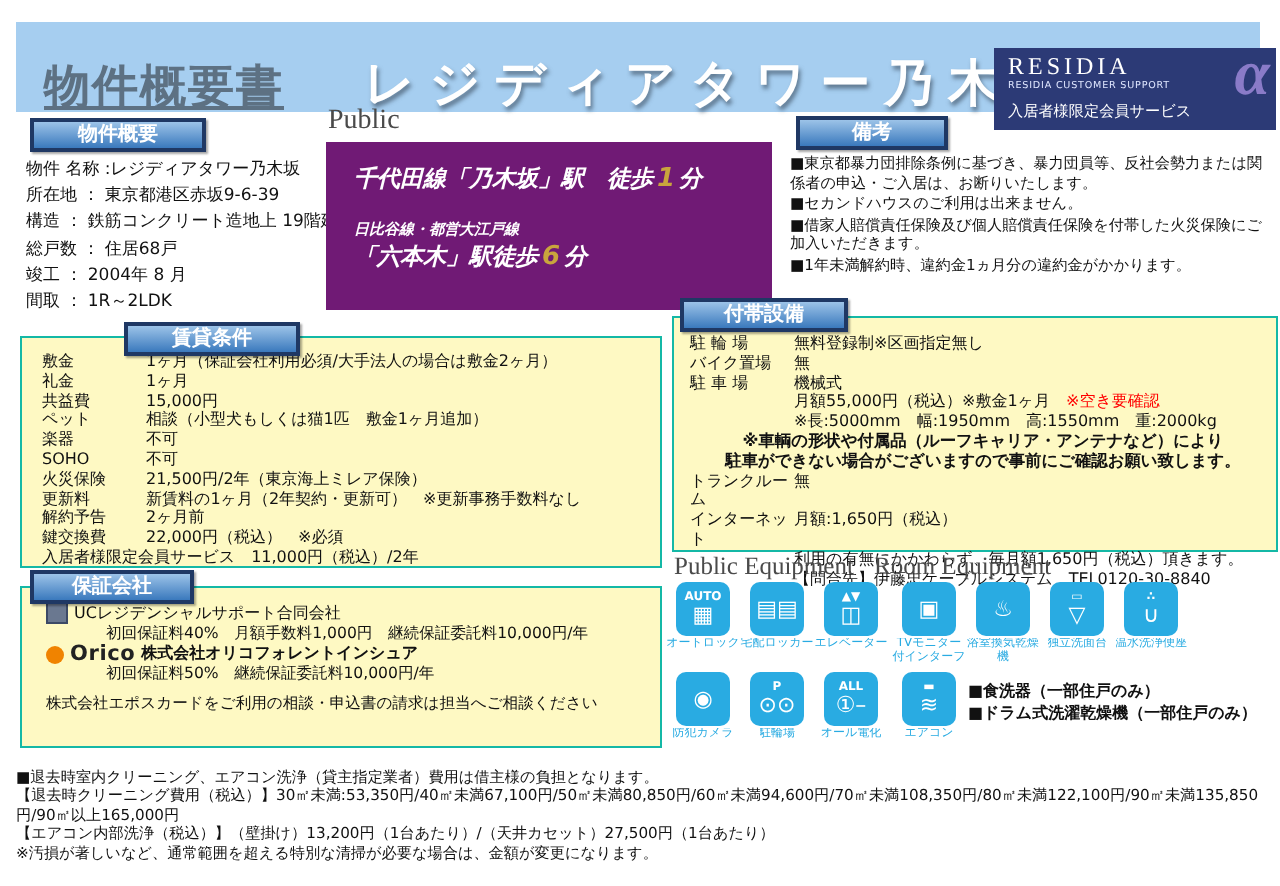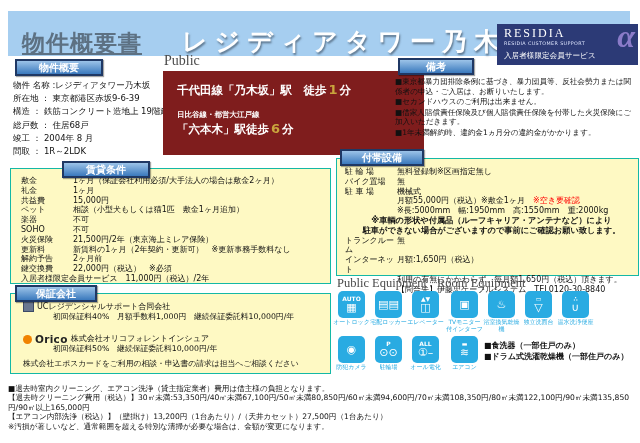--- a/index.html
+++ b/index.html
@@ -26,21 +26,21 @@
   .tab-overview{left:15px;top:59px;width:84px;height:13px;}
   .tab-lease{left:15px;top:161px;width:84px;height:13px;margin-left:47px;}
   .tab-facilities{left:340px;top:149px;width:80px;height:13px;}
   .tab-guarantor{left:15px;top:285px;width:78px;height:13px;}
   .tab-remarks{left:398px;top:58px;width:72px;height:13px;}
   
   .overview-lines{left:13px;top:79px;width:160px;font-size:8.5px;line-height:13.2px;}
   
   .access-heading{left:164px;top:53px;font-family:"Liberation Serif","DejaVu Serif",serif;
                   font-size:14px;color:#4a4a4a;}
-  .access-box{left:163px;top:71px;width:261px;height:84px;background:#7f1d1d;color:#fff;}
+  .access-box{left:163px;top:71px;width:223px;height:84px;background:#701a75;color:#fff;font-style:italic;}
   .access-l1{left:14px;top:11px;font-size:11.5px;font-weight:bold;white-space:nowrap;}
   .access-l2{left:14px;top:39px;font-size:7.5px;font-weight:bold;}
   .access-l3{left:14px;top:50px;font-size:11.5px;font-weight:bold;white-space:nowrap;}
   .gold-num{color:#c9a53d;font-size:13px;padding:0 2px;}
   
   .remarks-list{left:395px;top:77px;width:242px;font-size:7.6px;line-height:9.6px;}
   .remarks-list div{margin-bottom:1px;}
   
   .content-box{border:1px solid #14b8a6;background:#fef9c3;}
   .lease-box{left:10px;top:168px;width:319px;height:114px;}
@@ -56,21 +56,21 @@
   .red{color:#ff0000;}
   
   .guarantor-box{left:10px;top:293px;width:319px;height:79px;}
   .g-inner{padding:7px 0 0 12px;font-size:8px;line-height:10px;}
   .g-company{display:flex;align-items:flex-end;gap:3px;}
   .g-logo1{width:9px;height:9px;background:#6a7890;border:1px solid #3c4a66;flex:none;
            color:#fff;font-size:4px;line-height:9px;text-align:center;font-weight:bold;}
   .g-terms{margin-left:30px;white-space:nowrap;font-size:7.8px;}
   .orico-dot{width:9px;height:9px;border-radius:50%;background:#f08300;flex:none;}
   .orico-brand{font-size:10.5px;font-weight:bold;color:#222;letter-spacing:.3px;}
-  .g-bold{font-weight:normal;margin-top:12px;}
+  .g-bold{font-weight:bold;}
   .g-note{margin-top:5px;font-size:7.8px;white-space:nowrap;}
   
   .eq-heading{font-family:"Liberation Serif","DejaVu Serif",serif;font-size:12.5px;color:#4a4a4a;}
   .public-heading{left:337px;top:276px;}
   .room-heading{left:437px;top:276px;}
   .eq-grid{display:grid;row-gap:4px;}
   .public-grid{left:333px;top:291px;grid-template-columns:repeat(3,37px);}
   .room-grid{left:446px;top:291px;grid-template-columns:repeat(4,37px);}
   .eq-cell{width:37px;display:flex;flex-direction:column;align-items:center;}
   .eq-icon{width:27px;height:27px;background:#29abe2;border-radius:5px;color:#fff;

